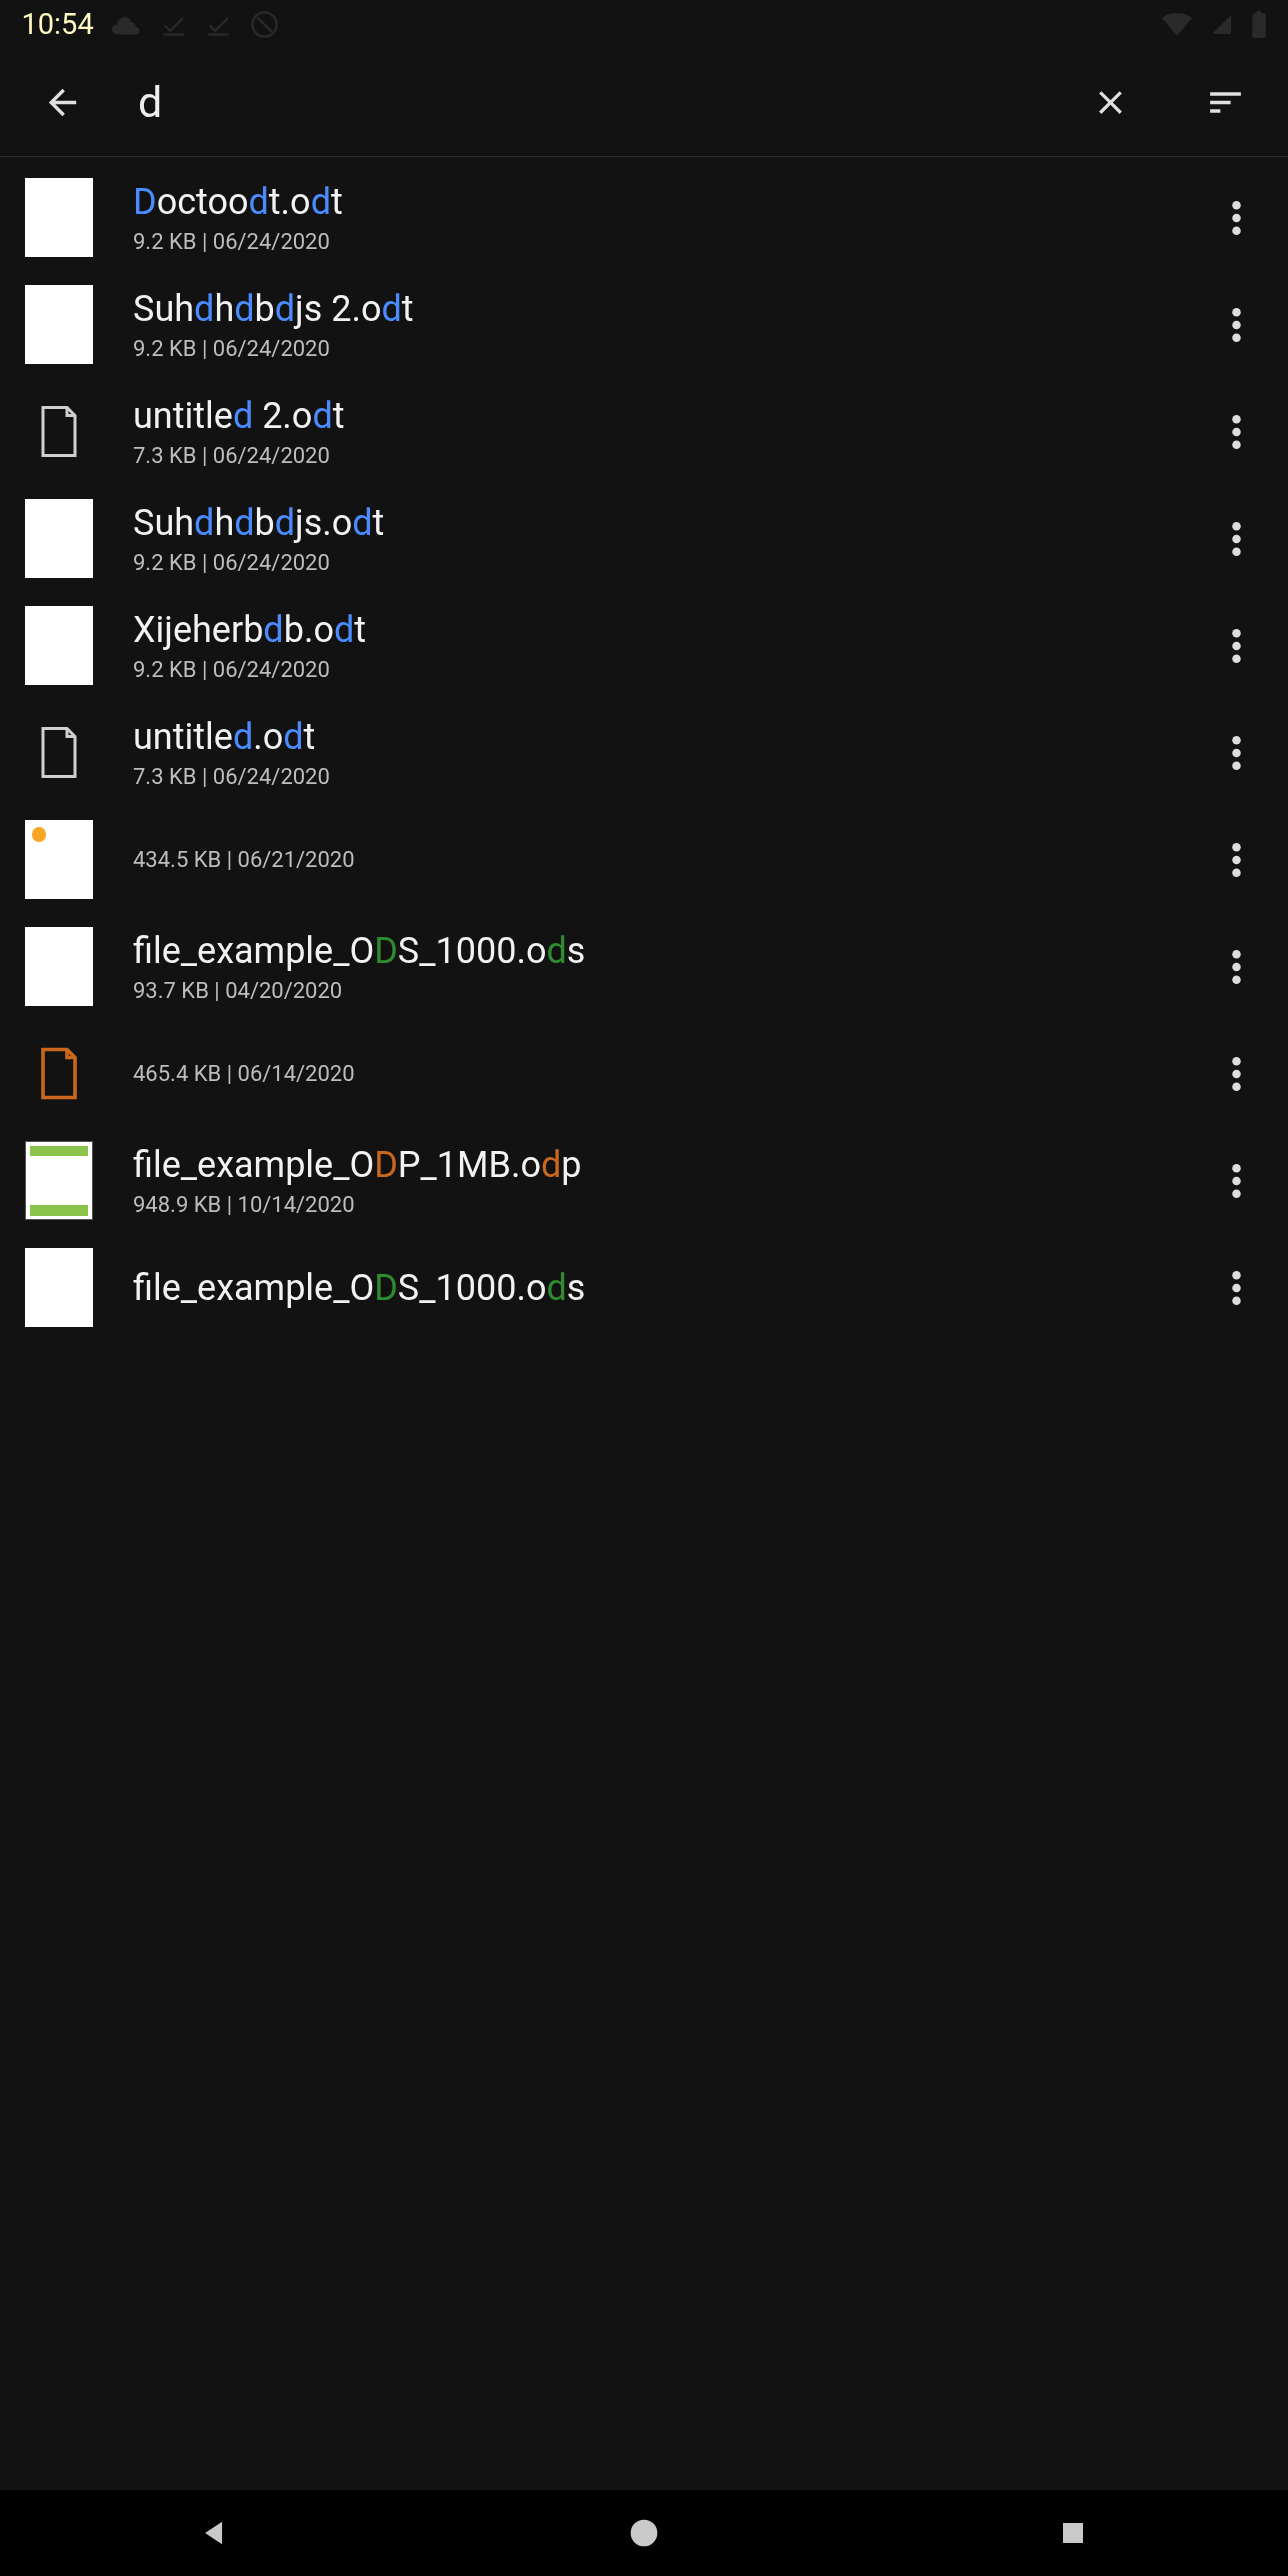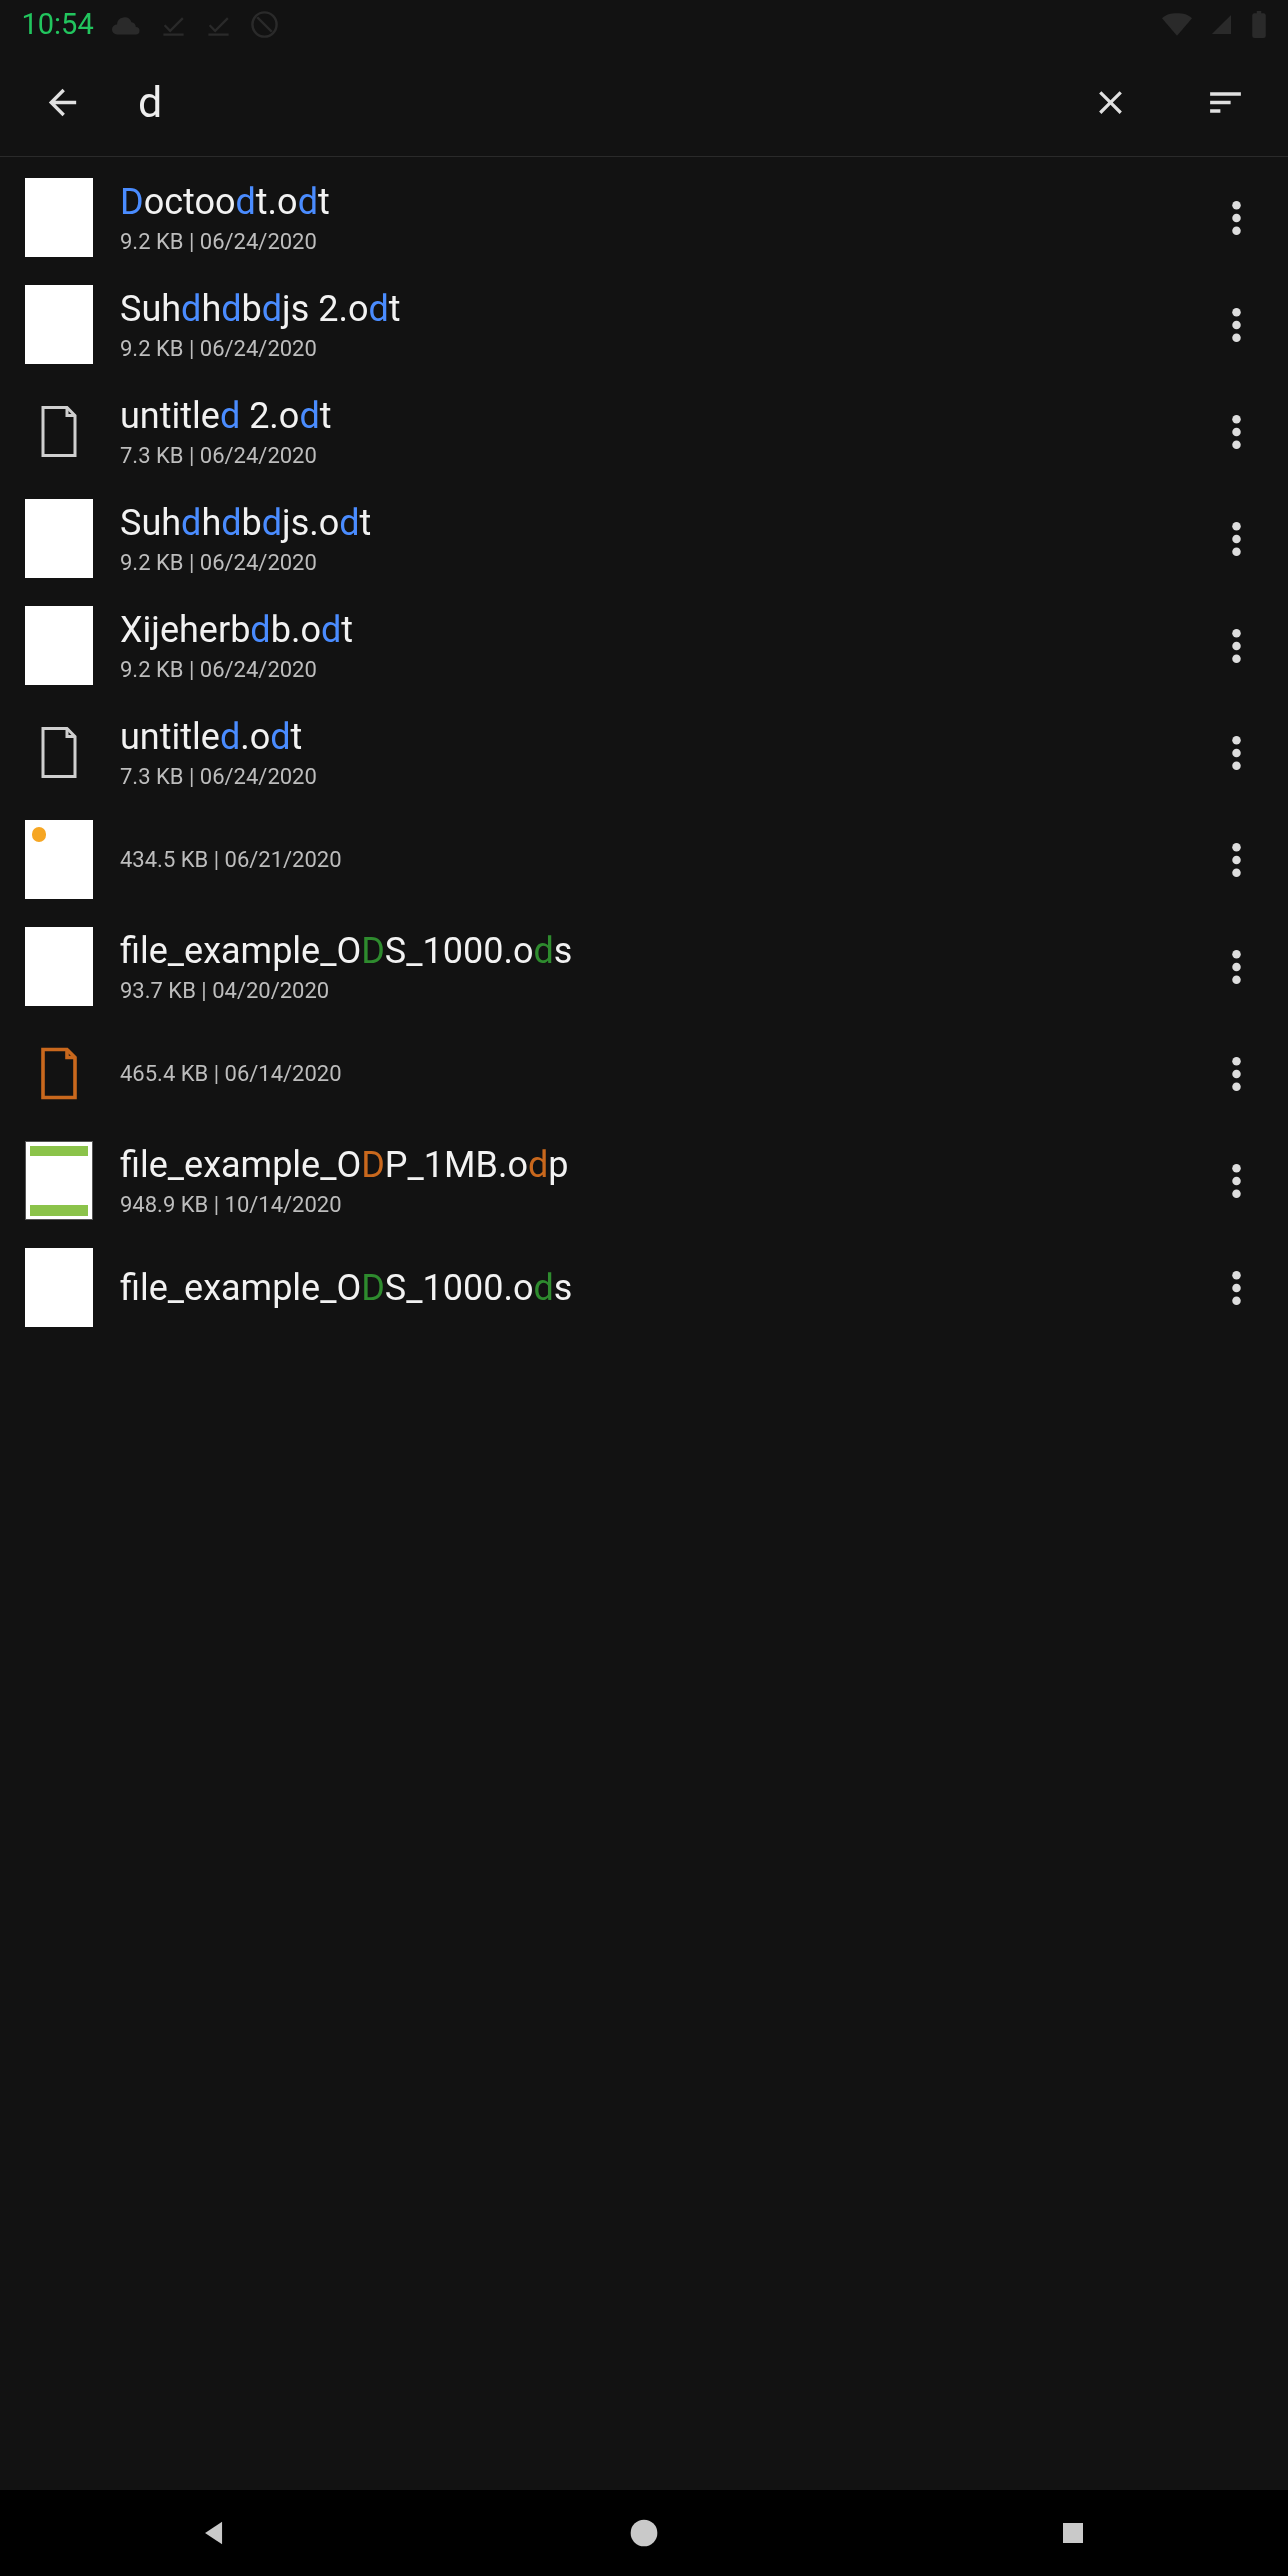--- a/index.html
+++ b/index.html
@@ -11,21 +11,21 @@
     color: #eeeeee;
     overflow: hidden;
   }
   .statusbar {
     height: 48px;
     display: flex;
     align-items: center;
     justify-content: space-between;
     padding: 0 21.5px;
     font-size: 29px;
-    color: #22c55e;
+    color: #fef9c3;
   }
   .statusbar .left, .statusbar .right {
     display: flex;
     align-items: center;
     gap: 18px;
   }
   .statusbar svg { display: block; }
   .appbar {
     height: 109px;
     display: flex;
@@ -51,21 +51,21 @@
     color: #eeeeee;
     letter-spacing: 0.4px;
   }
   .list {
     padding-top: 7.2px;
   }
   .row {
     display: flex;
     align-items: center;
     padding: 12.5px 16px 12.5px 25px;
-    gap: 27px;
+    gap: 40px;
     min-height: 107px;
   }
   .thumb {
     width: 68px;
     height: 79px;
     flex-shrink: 0;
     display: flex;
     align-items: center;
     justify-content: center;
   }

